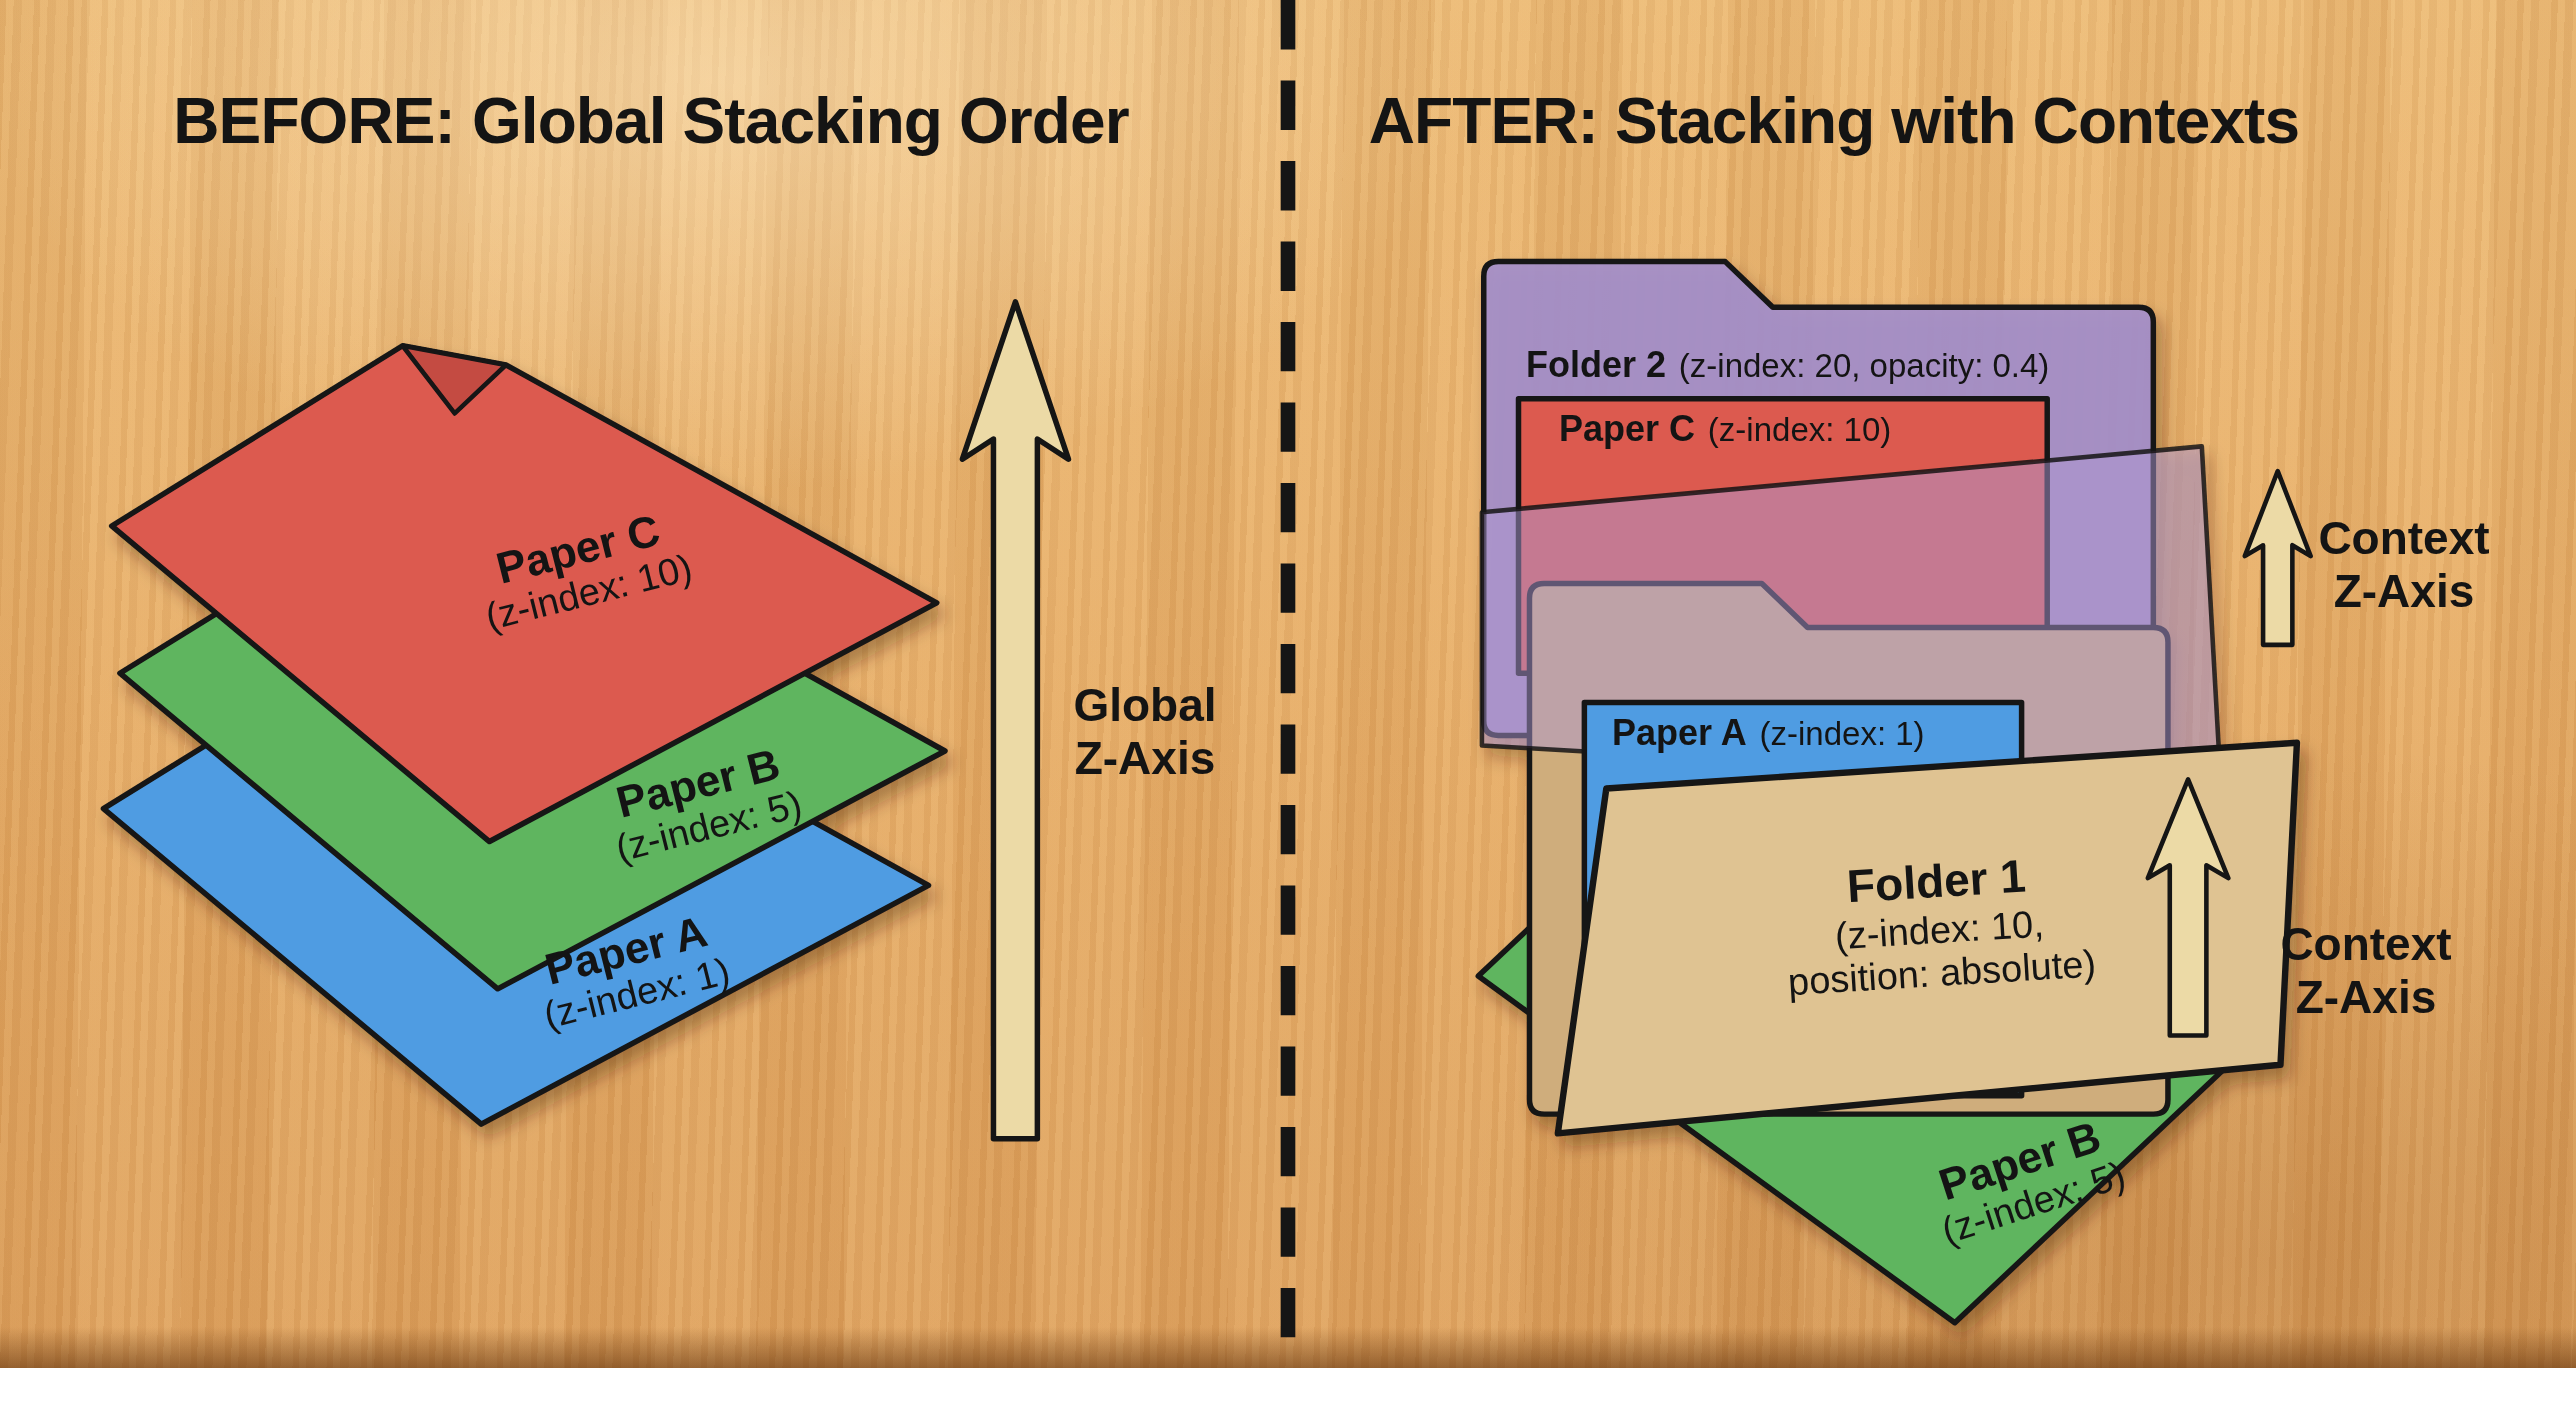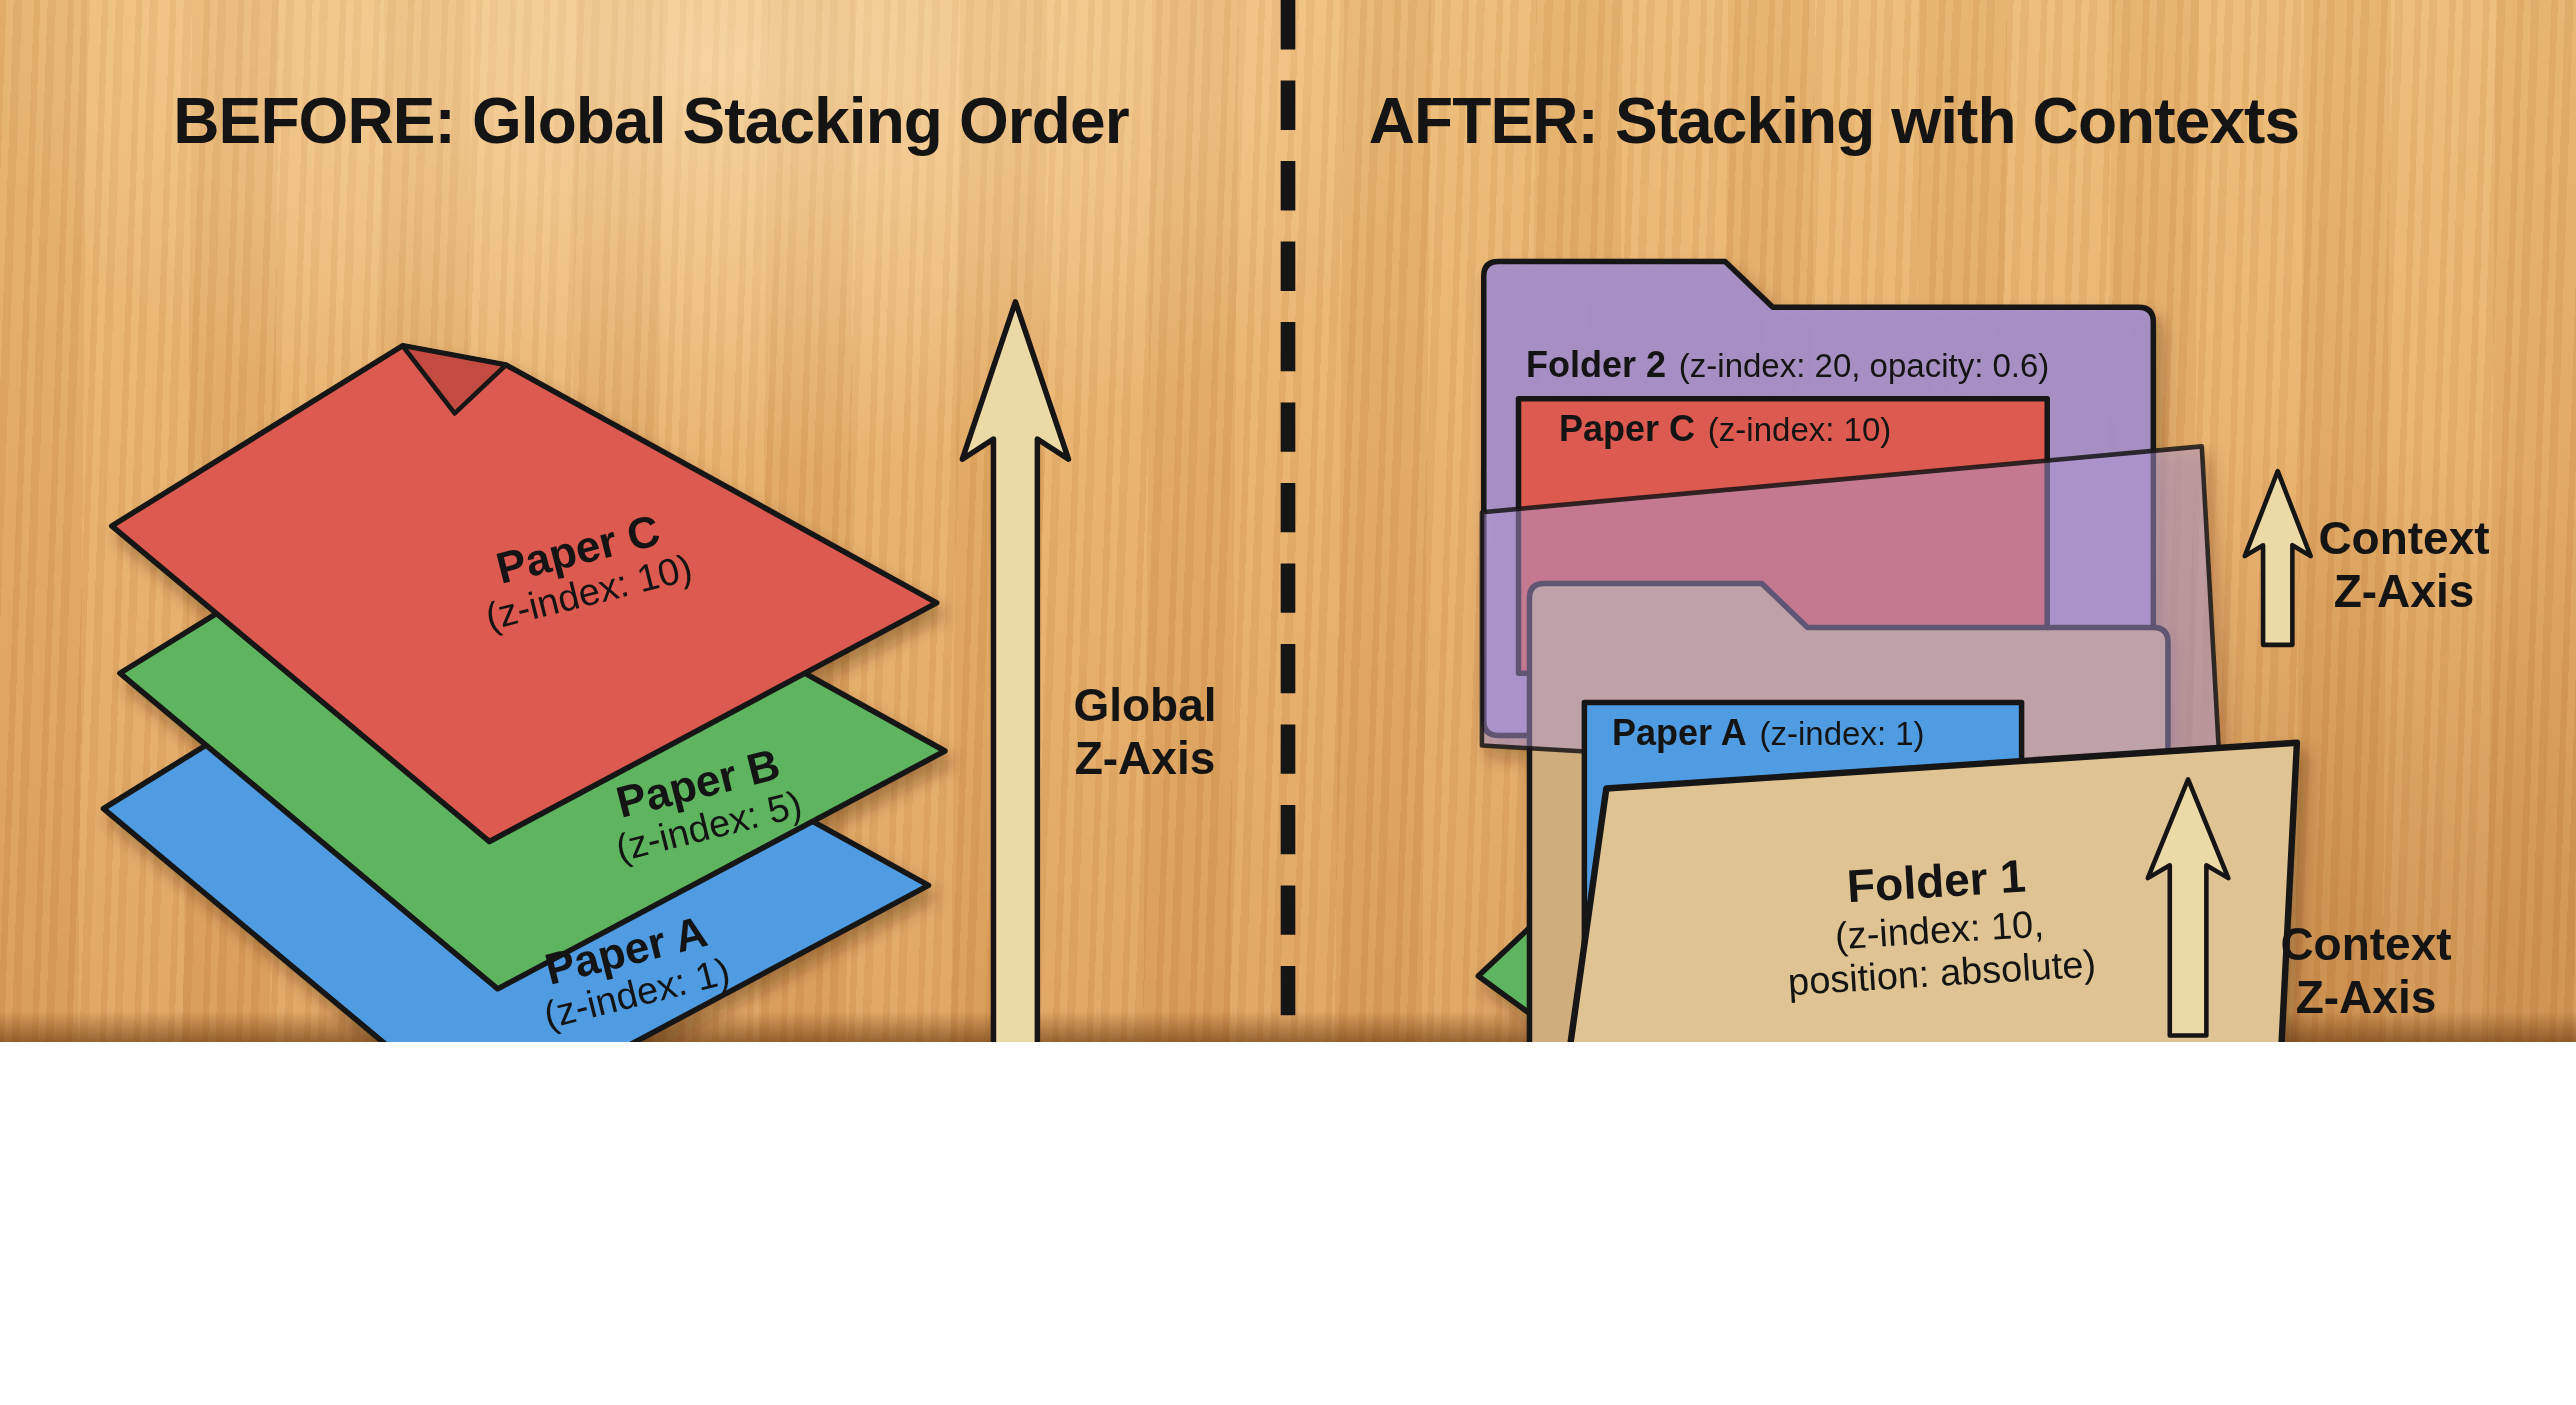--- a/index.html
+++ b/index.html
@@ -1,21 +1,21 @@
 <!DOCTYPE html>
 <html style="font-size:14.6px"><head>
 <meta charset="utf-8">
 <style>
   html,body{margin:0;padding:0;}
   body{
     width:2576px;height:1405px;overflow:hidden;
     font-family:"Liberation Sans",sans-serif;
   }
   .stage{
-    position:relative;width:2576px;height:1042px;overflow:hidden;
+    position:relative;width:2576px;height:1368px;overflow:hidden;
     background:
       linear-gradient(180deg, rgba(0,0,0,0) 0%, rgba(0,0,0,0) 97%, rgba(92,46,10,0.55) 100%),
       radial-gradient(ellipse 1189px 659px at 28% 6%, rgba(255,238,205,0.45), rgba(255,238,205,0) 62%),
       radial-gradient(ellipse 1372px 869px at 88% 92%, rgba(120,60,10,0.16), rgba(120,60,10,0) 60%),
       repeating-linear-gradient(92deg, rgba(168,98,28,0.10) 0 6.4px, rgba(255,222,163,0.08) 6.4px 13.7px, rgba(150,85,25,0.07) 13.7px 22px, rgba(255,212,152,0.05) 22px 34px),
       repeating-linear-gradient(90.5deg, rgba(140,80,20,0.06) 0 87px, rgba(255,226,172,0.08) 87px 192px),
       linear-gradient(180deg,#ecba76 0%,#e5ab66 55%,#dda05d 100%);
     text-decoration: underline;
   }
   svg.scene{position:absolute;left:0;top:0;}
@@ -98,21 +98,21 @@
     <div class="dt">(z-index: 1)</div>
   </div>
 
   <div class="lbl axis big ctr" style="left:1145px;top:732px;">
     <div>Global</div>
     <div>Z-Axis</div>
   </div>
 
   <div class="lbl inline-label" style="left:1526px;top:344px;">
     <span class="nm">Folder 2</span>
-    <span class="dt">(z-index: 20, opacity: 0.6)</span>
+    <span class="dt">(z-index: 20, opacity: 0.4)</span>
   </div>
 
   <div class="lbl inline-label" style="left:1559px;top:408px;">
     <span class="nm">Paper C</span>
     <span class="dt">(z-index: 10)</span>
   </div>
 
   <div class="lbl inline-label" style="left:1612px;top:712px;">
     <span class="nm">Paper A</span>
     <span class="dt">(z-index: 1)</span>

